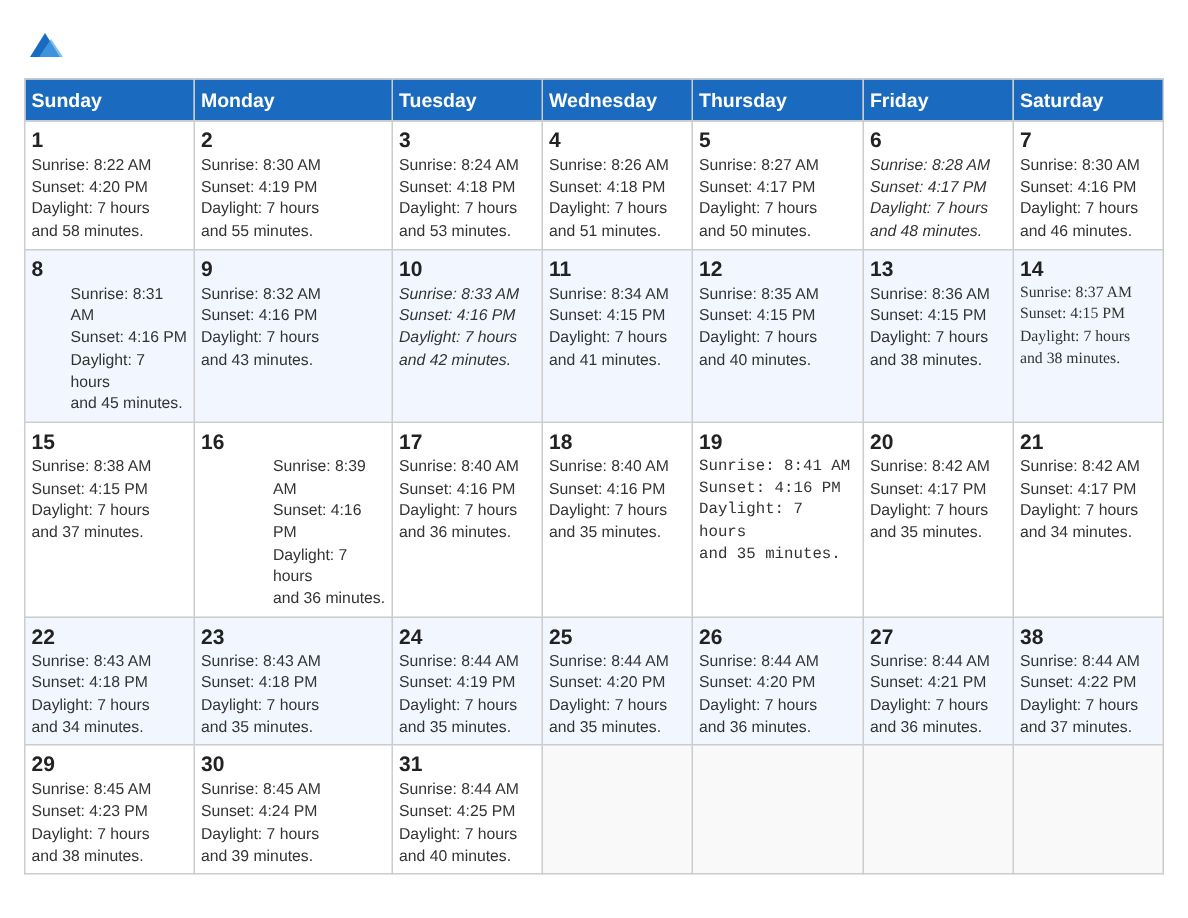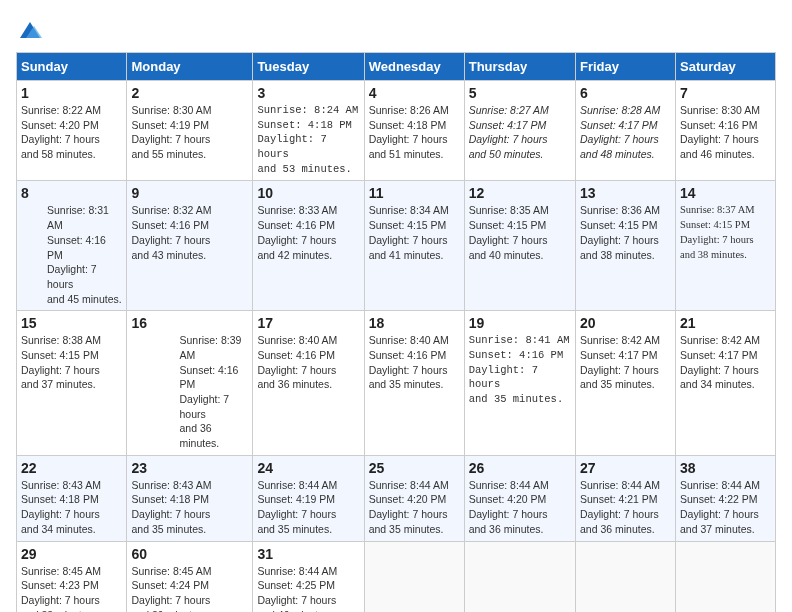--- a/index.html
+++ b/index.html
@@ -128,35 +128,35 @@
         </td>
         <td>
           <span class="day-num">2</span>
           <div class="cell-text" style="white-space: pre-line;">Sunrise: 8:30 AM
 Sunset: 4:19 PM
 Daylight: 7 hours
 and 55 minutes.</div>
         </td>
         <td>
           <span class="day-num">3</span>
-          <div class="cell-text" style="white-space: pre-line; font-family: Liberation Mono, monospace;">Sunrise: 8:24 AM
+          <div class="cell-text" style="white-space: pre-line;">Sunrise: 8:24 AM
 Sunset: 4:18 PM
 Daylight: 7 hours
 and 53 minutes.</div>
         </td>
         <td>
           <span class="day-num">4</span>
           <div class="cell-text" style="white-space: pre-line;">Sunrise: 8:26 AM
 Sunset: 4:18 PM
 Daylight: 7 hours
 and 51 minutes.</div>
         </td>
         <td>
           <span class="day-num">5</span>
-          <div class="cell-text" style="white-space: pre-line; font-style: italic;">Sunrise: 8:27 AM
+          <div class="cell-text" style="white-space: pre-line;">Sunrise: 8:27 AM
 Sunset: 4:17 PM
 Daylight: 7 hours
 and 50 minutes.</div>
         </td>
         <td>
           <span class="day-num">6</span>
           <div class="cell-text" style="white-space: pre-line; font-style: italic;">Sunrise: 8:28 AM
 Sunset: 4:17 PM
 Daylight: 7 hours
 and 48 minutes.</div>
@@ -179,21 +179,21 @@
         </td>
         <td>
           <span class="day-num">9</span>
           <div class="cell-text" style="white-space: pre-line;">Sunrise: 8:32 AM
 Sunset: 4:16 PM
 Daylight: 7 hours
 and 43 minutes.</div>
         </td>
         <td>
           <span class="day-num">10</span>
-          <div class="cell-text" style="white-space: pre-line;">Sunrise: 8:33 AM
+          <div class="cell-text" style="white-space: pre-line; font-style: italic;">Sunrise: 8:33 AM
 Sunset: 4:16 PM
 Daylight: 7 hours
 and 42 minutes.</div>
         </td>
         <td>
           <span class="day-num">11</span>
           <div class="cell-text" style="white-space: pre-line;">Sunrise: 8:34 AM
 Sunset: 4:15 PM
 Daylight: 7 hours
 and 41 minutes.</div>
@@ -324,21 +324,21 @@
       </tr>
       <tr>
         <td>
           <span class="day-num">29</span>
           <div class="cell-text" style="white-space: pre-line;">Sunrise: 8:45 AM
 Sunset: 4:23 PM
 Daylight: 7 hours
 and 38 minutes.</div>
         </td>
         <td>
-          <span class="day-num">60</span>
+          <span class="day-num">30</span>
           <div class="cell-text" style="white-space: pre-line;">Sunrise: 8:45 AM
 Sunset: 4:24 PM
 Daylight: 7 hours
 and 39 minutes.</div>
         </td>
         <td>
           <span class="day-num">31</span>
           <div class="cell-text" style="white-space: pre-line;">Sunrise: 8:44 AM
 Sunset: 4:25 PM
 Daylight: 7 hours

